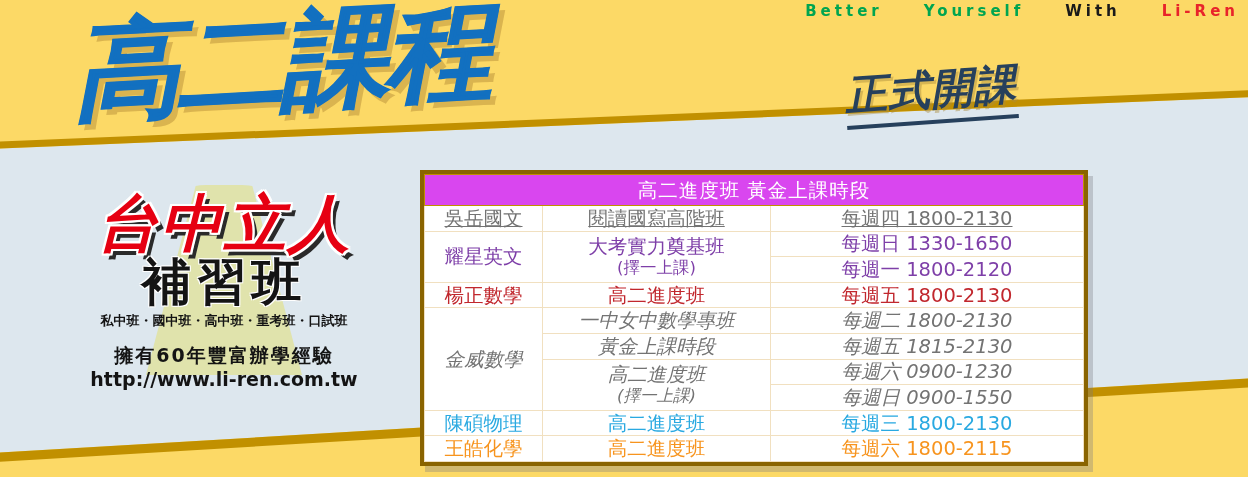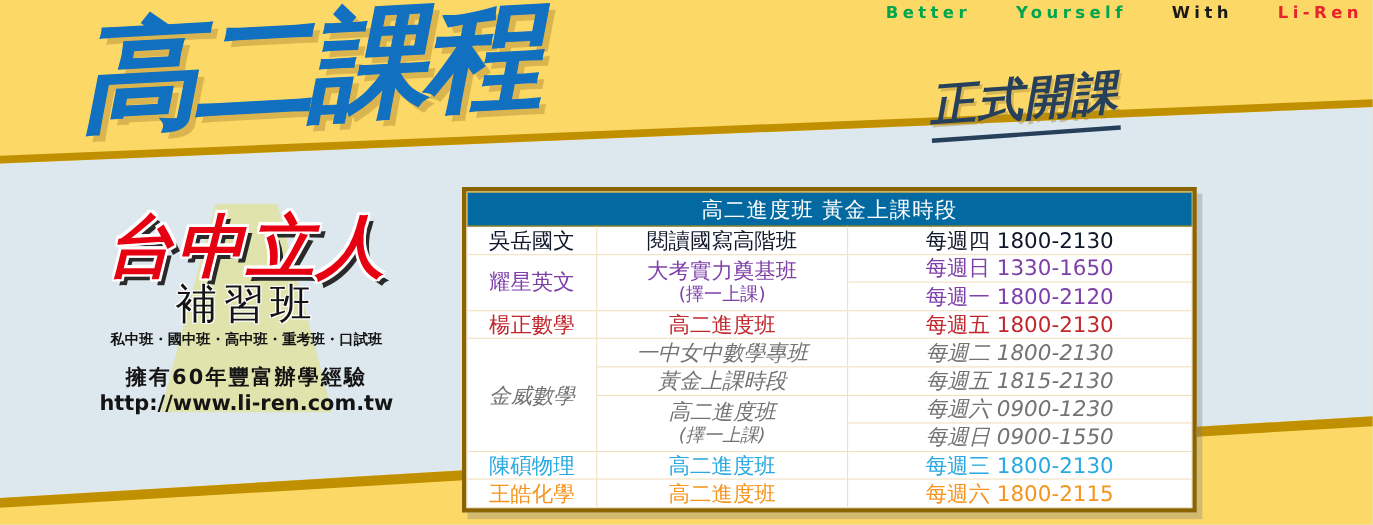--- a/index.html
+++ b/index.html
@@ -89,21 +89,21 @@
     line-height:1;
     padding-top:8px;
     text-shadow:
       -2px -2px 0 #fff,2px -2px 0 #fff,-2px 2px 0 #fff,2px 2px 0 #fff,
       0 -2px 0 #fff,0 2px 0 #fff,-2px 0 0 #fff,2px 0 0 #fff,
       5px 6px 0 #2a2a2a;
     white-space:nowrap;
   }
   .logo-sub{
     position:relative;z-index:2;
-    font-size:38px;font-weight:normal;color:#141414;
+    font-size:50px;font-weight:bold;color:#141414;
     letter-spacing:5px;margin-top:2px;line-height:1;
     text-shadow:-1px -1px 0 #fff,1px -1px 0 #fff,-1px 1px 0 #fff,1px 1px 0 #fff;
   }
   .logo-classes{
     position:relative;z-index:2;
     font-size:13px;font-weight:bold;color:#141414;
     letter-spacing:0px;margin-top:5px;
   }
   .logo-exp{
     position:relative;z-index:2;
@@ -133,30 +133,30 @@
     border:1px solid #f1e0c0;
     padding:0 4px;
     text-align:center;
     vertical-align:middle;
     font-size:19.5px;
     font-weight:normal;
     line-height:1.18;
     white-space:nowrap;
   }
   .hdr{
-    background:#0369a1;color:#ffffff;
+    background:#d946ef;color:#ffffff;
     font-size:20px;font-weight:normal;letter-spacing:1px;
     border:1px solid #bf9000 !important;
     height:30px;
   }
   .c-teacher{width:118px;}
   .c-course{width:228px;}
   .c-time{width:auto;text-align:center;}
   .sub2{font-size:16.5px;display:block;}
-  .t-black{color:#0f172a;}
+  .t-black{color:#737373;text-decoration:underline;}
   .t-purple{color:#7e3fa8;}
   .t-red{color:#c1272d;}
   .t-green{color:#737373;font-style:italic;}
   .t-blue{color:#29a9e1;}
   .t-orange{color:#f7941e;}
 </style>
 </head>
 <body>
 
 <div class="stage">

